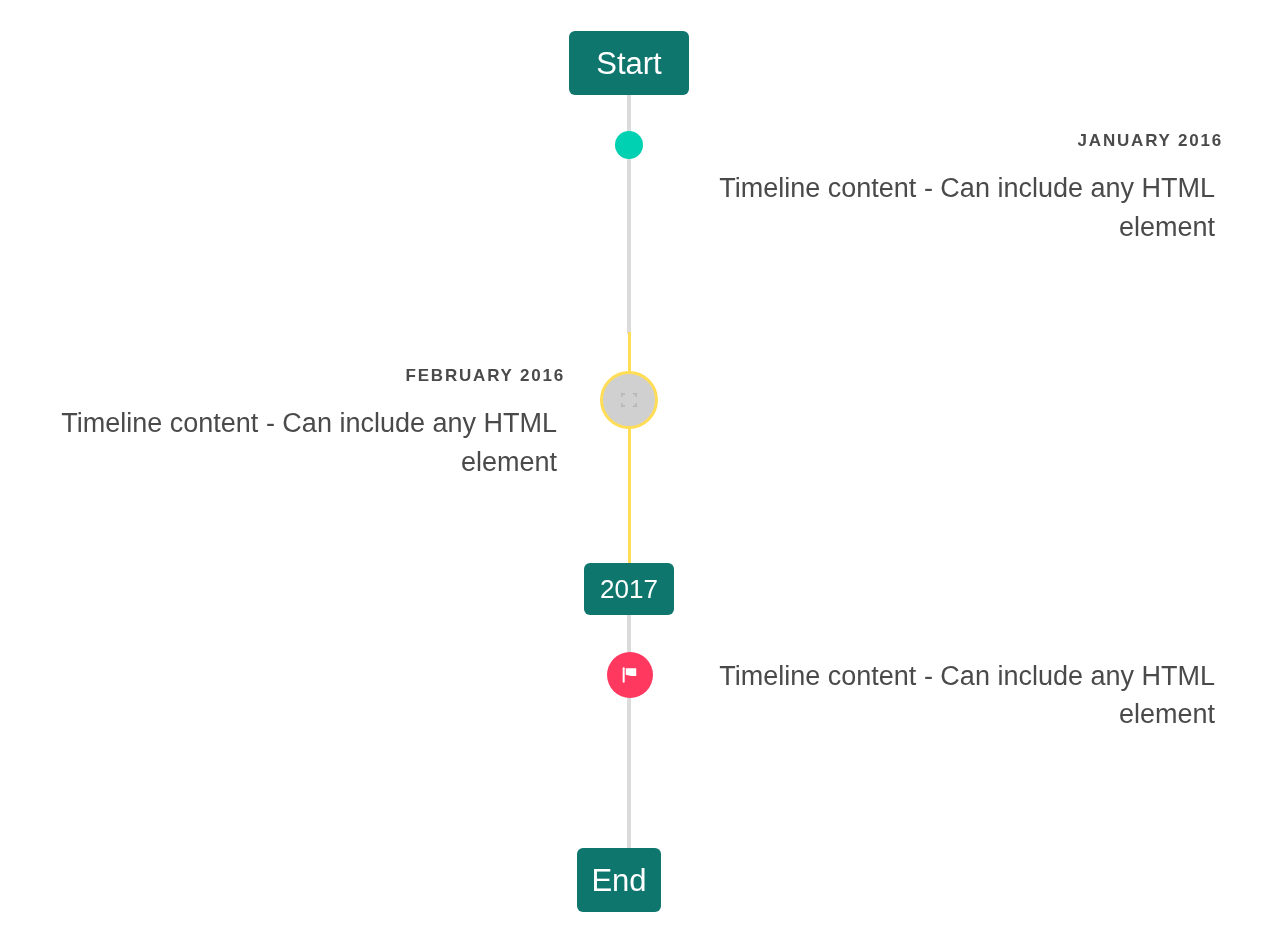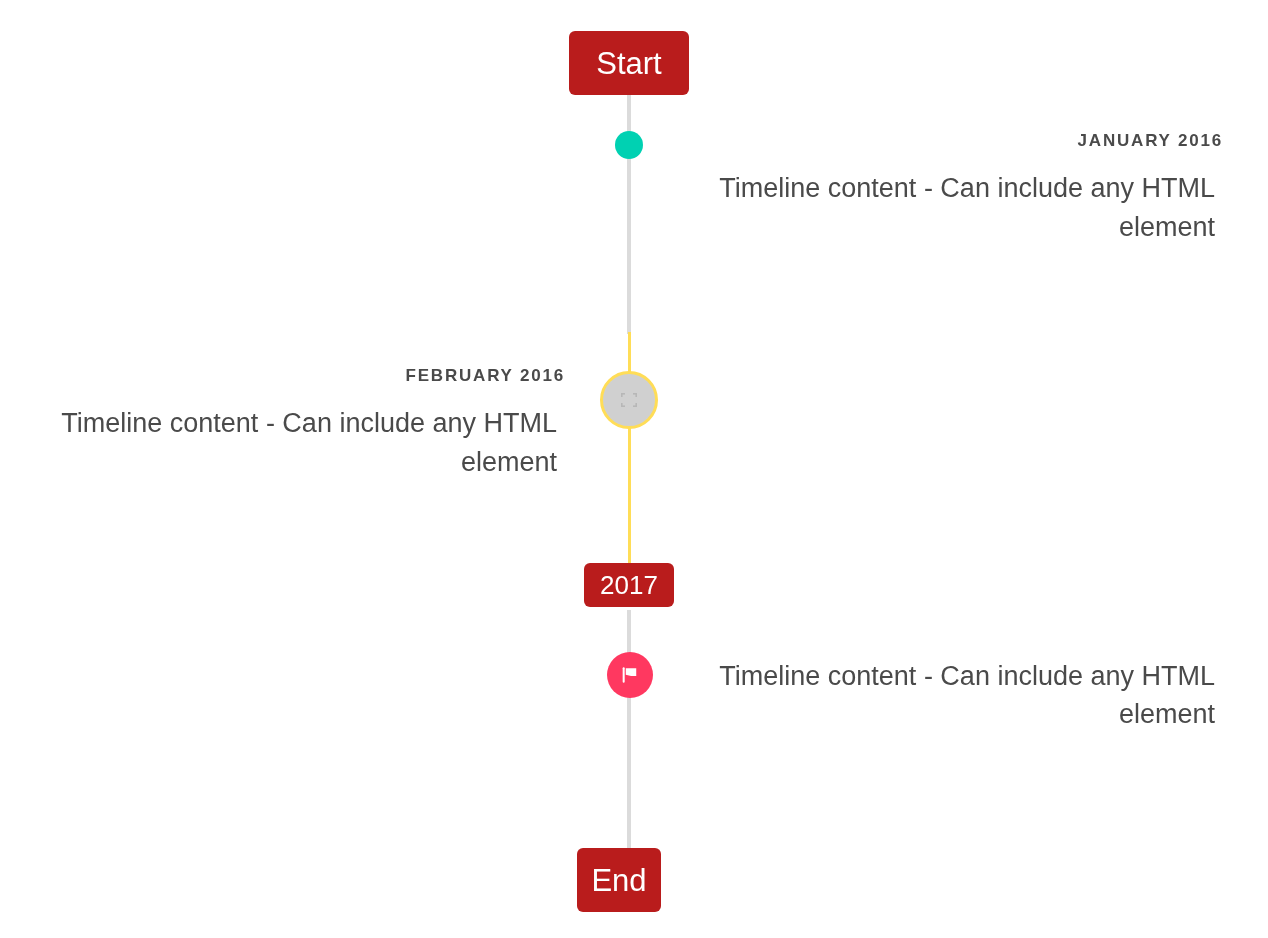--- a/index.html
+++ b/index.html
@@ -35,34 +35,34 @@
     left: 627.5px;
     top: 332px;
     width: 3px;
     height: 240px;
     background: #ffdd57;
   }
 
   
   .badge {
     position: absolute;
-    background: #b91c1c;
+    background: #0f766e;
     color: #ffffff;
     border-radius: 6px;
     display: flex;
     align-items: center;
     justify-content: center;
     font-size: 31px;
     font-weight: 400;
     line-height: 1;
     white-space: nowrap;
     z-index: 4;
   }
   .badge-start { left: 569px; top: 31px;  width: 120px; height: 64px; }
-  .badge-mid   { left: 584px; top: 563px; width: 90px;  height: 44px; font-size: 26px; }
+  .badge-mid   { left: 584px; top: 563px; width: 90px;  height: 52px; font-size: 26px; }
   .badge-end   { left: 577px; top: 848px; width: 84px; height: 64px; }
 
   
   .item {
     position: absolute;
     width: 1268px;
   }
 
   .item-content {
     position: absolute;

